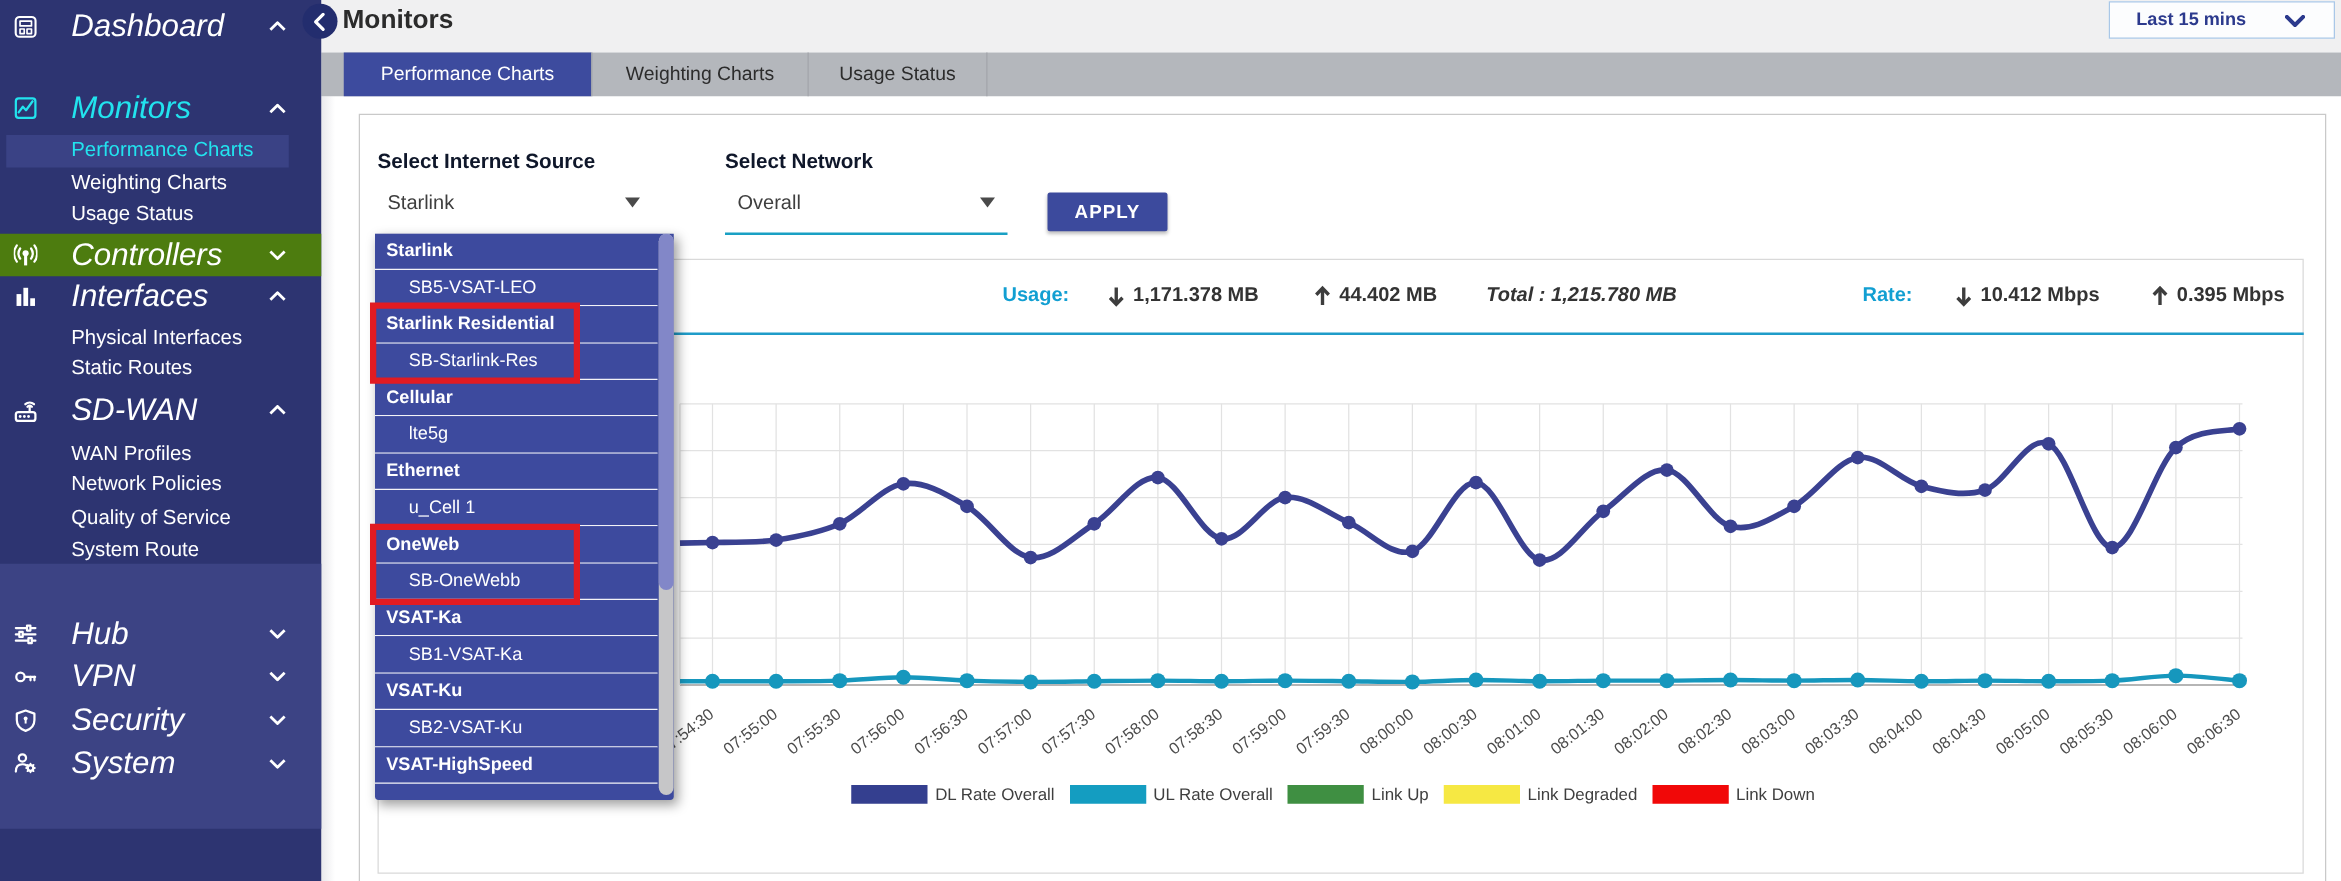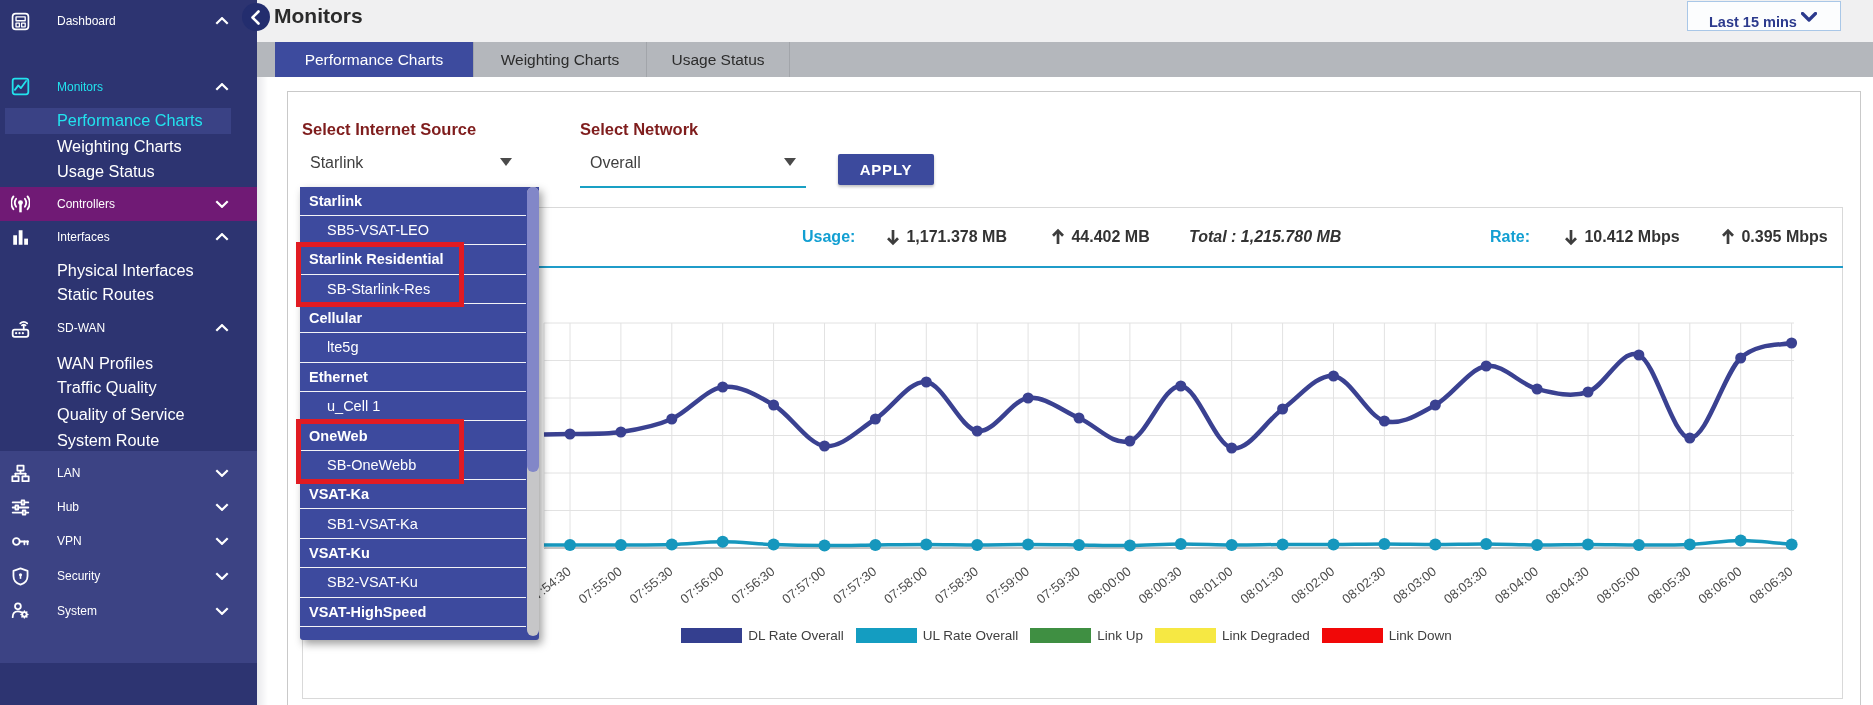--- a/index.html
+++ b/index.html
@@ -1,38 +1,38 @@
 <!DOCTYPE html>
 <html><head><meta charset="utf-8"><style>
 * { margin:0; padding:0; box-sizing:border-box; }
 html,body { width:1873px; height:705px; overflow:hidden; background:#fff;
   font-family:"Liberation Sans", sans-serif; position:relative; }
 
 #sidebar { position:absolute; left:0; top:0; width:257px; height:705px; background:#2d3471; z-index:5; }
 .srow { position:absolute; left:0; width:257px; display:flex; align-items:center; }
-.srow.top { height:34px; font-size:12px; }
+.srow.top { height:34px; font-size:25px;font-style:italic; }
 .srow.sub { height:25.5px; font-size:16.3px; }
 .srow .stxt { margin-left:57px; white-space:nowrap; }
 .sic { position:absolute; left:11px; width:19px; height:19px; fill:none; stroke-width:1.6; stroke-linecap:round; stroke-linejoin:round; }
 .chev { position:absolute; right:28px; width:14px; height:8px; }
 
 #topbar { position:absolute; left:257px; top:0; width:1616px; height:42px; background:#f0f0f1; z-index:4; }
 #backbtn { position:absolute; left:242px; top:3px; width:28px; height:28px; border-radius:50%; background:#232d6e; z-index:6; }
 #backbtn svg { position:absolute; left:7px; top:6.5px; }
 #title { position:absolute; left:274px; top:4px; font-size:21px; font-weight:bold; color:#2b2b2b; z-index:6; }
-#timebox { position:absolute; left:1687px; top:1px; width:154px; height:30px; background:#fcfdfe; border:1px solid #a9c7e7; z-index:6; display:flex; align-items:flex-end; }
+#timebox { position:absolute; left:1687px; top:1px; width:181px; height:30px; background:#fcfdfe; border:1px solid #a9c7e7; z-index:6; display:flex; align-items:center; }
 #timebox .t { margin-left:21px; font-size:14.5px; font-weight:bold; color:#2c3a8d; }
 #timebox svg { position:absolute; right:23px; top:10px; }
 
 #tabstrip { position:absolute; left:257px; top:42px; width:1616px; height:35px; background:#b4b7bc; z-index:4; }
 .tab { position:absolute; top:0; height:35px; display:flex; align-items:center; justify-content:center; font-size:15.5px; color:#2c2c2c; }
 .tab.active { background:#3d4b9e; color:#fff; }
 
 #card { position:absolute; left:287px; top:91px; width:1574px; height:620px; background:#fff; border:1px solid #c9c9c9; z-index:1; }
-.sellabel { position:absolute; font-size:16.5px; font-weight:bold; color:#7f1d1d; z-index:2; }
+.sellabel { position:absolute; font-size:16.5px; font-weight:bold; color:#0f172a; z-index:2; }
 .selval { position:absolute; font-size:16px; color:#3f3f3f; z-index:2; }
 .tri { position:absolute; width:0; height:0; border-left:6.5px solid transparent; border-right:6.5px solid transparent; border-top:8px solid #4a4a4a; z-index:2; }
 #applybtn { position:absolute; left:838px; top:154px; width:96px; height:31px; background:#3c4a9d; color:#fff; font-size:15px; font-weight:bold; letter-spacing:0.8px; display:flex; align-items:center; justify-content:center; border-radius:2px; box-shadow:0 2px 3px rgba(0,0,0,0.25); z-index:2; }
 
 #panel { position:absolute; left:302px; top:207px; width:1541px; height:492px; border:1px solid #d9d9d9; background:#fff; z-index:2; }
 #statsrow { position:absolute; left:302px; top:207px; width:1541px; height:61px; border-bottom:2px solid #1f9cc9; z-index:2; }
 .stat { position:absolute; top:0; height:59px; display:flex; align-items:center; font-size:16px; font-weight:bold; color:#333; white-space:nowrap; }
 .stat.cy { color:#129fd2; }
 .arsv { margin-right:2px; position:relative; top:0px; }
 #chartsvg { position:absolute; left:302px; top:207px; z-index:2; }
@@ -81,21 +81,21 @@
 <div style="position:absolute;left:5px;top:108.2px;width:226px;height:25.5px;background:#3a4285"></div>
     <div class="srow sub" style="top:108.2px;color:#22e3ee">
       <span class="stxt">Performance Charts</span>
     </div>
 <div class="srow sub" style="top:133.75px;color:#fff">
       <span class="stxt">Weighting Charts</span>
     </div>
 <div class="srow sub" style="top:158.75px;color:#fff">
       <span class="stxt">Usage Status</span>
     </div>
-<div class="srow top" style="top:187px;background:#701a75;color:#fff">
+<div class="srow top" style="top:187px;background:#4d7c0f;color:#fff">
       <svg class="sic" viewBox="0 0 17 17" style="stroke:#fff">
         <circle cx="8.5" cy="6.8" r="2.2" stroke="none" fill="#fff"></circle>
         <rect x="7.4" y="7.5" width="2.2" height="8" stroke="none" fill="#fff"></rect>
         <path d="M4.6 3.4 A6.4 6.4 0 0 0 4.6 10.6" fill="none" stroke-width="1.6"></path>
         <path d="M2.2 1.2 A9.6 9.6 0 0 0 2.2 12.8" fill="none" stroke-width="1.6"></path>
         <path d="M12.4 3.4 A6.4 6.4 0 0 1 12.4 10.6" fill="none" stroke-width="1.6"></path>
         <path d="M14.8 1.2 A9.6 9.6 0 0 1 14.8 12.8" fill="none" stroke-width="1.6"></path>
       </svg>
       <span class="stxt">Controllers</span>
       <svg class="chev" viewBox="0 0 12 7">
@@ -131,44 +131,29 @@
       </svg>
       <span class="stxt">SD-WAN</span>
       <svg class="chev" viewBox="0 0 12 7">
         <polyline points="1,6 6,1 11,6" fill="none" stroke="#fff" stroke-width="1.9"></polyline>
       </svg>
     </div>
 <div class="srow sub" style="top:350.85px;color:#fff">
       <span class="stxt">WAN Profiles</span>
     </div>
 <div class="srow sub" style="top:375.05px;color:#fff">
-      <span class="stxt">Traffic Quality</span>
+      <span class="stxt">Network Policies</span>
     </div>
 <div class="srow sub" style="top:401.25px;color:#fff">
       <span class="stxt">Quality of Service</span>
     </div>
 <div class="srow sub" style="top:427.45px;color:#fff">
       <span class="stxt">System Route</span>
     </div>
 <div style="position:absolute;left:0;top:451px;width:257px;height:211.6px;background:#3c4384"></div>
-<div class="srow top" style="top:456.4px;color:#fff">
-      <svg class="sic" viewBox="0 0 17 17" style="stroke:#fff">
-        <rect x="5.7" y="1.5" width="5.6" height="4.4" fill="none"></rect>
-        <rect x="1.2" y="11" width="5.6" height="4.4" fill="none"></rect>
-        <rect x="10.2" y="11" width="5.6" height="4.4" fill="none"></rect>
-        <line x1="8.5" y1="5.9" x2="8.5" y2="8.6"></line>
-        <line x1="4" y1="11" x2="4" y2="8.6"></line>
-        <line x1="13" y1="11" x2="13" y2="8.6"></line>
-        <line x1="4" y1="8.6" x2="13" y2="8.6"></line>
-      </svg>
-      <span class="stxt">LAN</span>
-      <svg class="chev" viewBox="0 0 12 7">
-        <polyline points="1,1 6,6 11,1" fill="none" stroke="#fff" stroke-width="1.9"></polyline>
-      </svg>
-    </div>
 <div class="srow top" style="top:490.2px;color:#fff">
       <svg class="sic" viewBox="0 0 17 17" style="stroke:#fff">
         <line x1="1.5" y1="4" x2="15.5" y2="4"></line>
         <line x1="1.5" y1="8.5" x2="15.5" y2="8.5"></line>
         <line x1="1.5" y1="13" x2="15.5" y2="13"></line>
         <rect x="9.5" y="2.2" width="2.4" height="3.6" fill="#3c4384" stroke="#fff"></rect>
         <rect x="4" y="6.7" width="2.4" height="3.6" fill="#3c4384" stroke="#fff"></rect>
         <rect x="10.5" y="11.2" width="2.4" height="3.6" fill="#3c4384" stroke="#fff"></rect>
       </svg>
       <span class="stxt">Hub</span>

